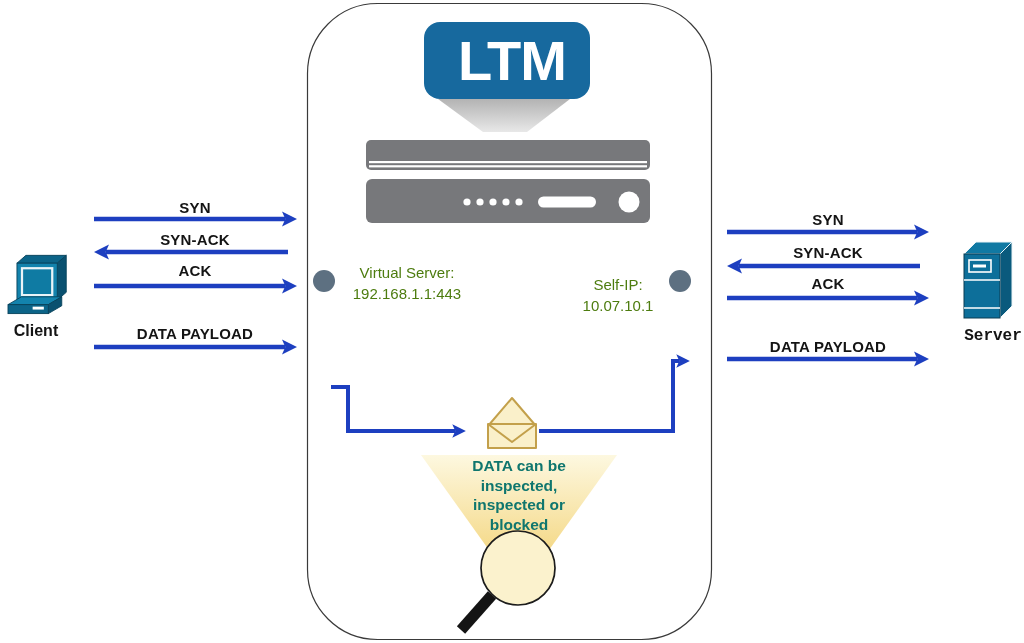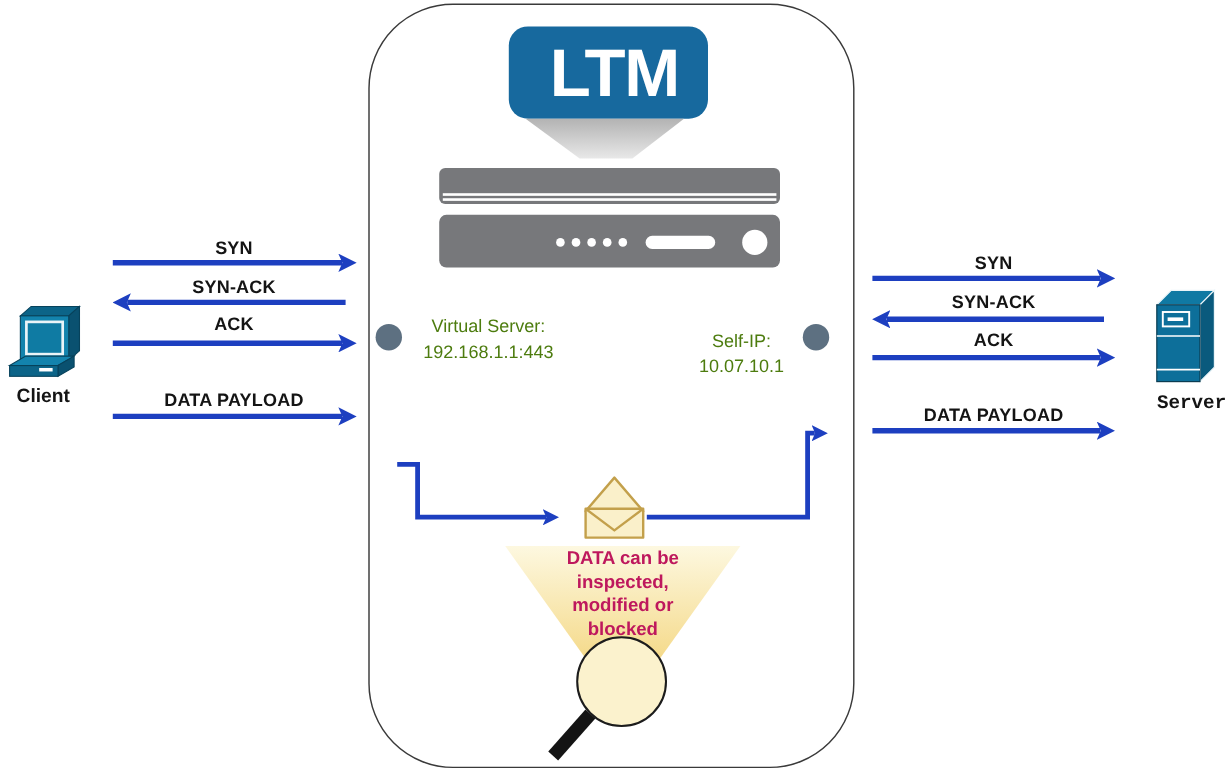--- a/index.html
+++ b/index.html
@@ -19,21 +19,21 @@
     position:absolute;transform:translateX(-50%);
     font-size:15px;font-weight:400;color:#4d7c0f;text-align:center;line-height:21px;white-space:nowrap;
   }
   .ltm-text{
     position:absolute;left:424px;top:22px;width:176px;height:77px;
     display:flex;align-items:center;justify-content:center;
     font-size:56px;font-weight:700;color:#ffffff;letter-spacing:-1px;
   }
   .funnel-text{
     position:absolute;left:519px;top:456px;transform:translateX(-50%);
-    text-align:center;font-size:15.5px;font-weight:700;color:#be185d;line-height:19.5px;white-space:nowrap;
+    text-align:center;font-size:15.5px;font-weight:700;color:#0f766e;line-height:19.5px;white-space:nowrap;
   }
   svg{position:absolute;left:0;top:0;}
 </style>
 </head>
 <body>
 
 <div class="canvas">
 
   <svg width="1024" height="643" viewBox="0 0 1024 643">
     <defs>
@@ -140,17 +140,17 @@
   <div class="flow-label" style="left:828px;top:244px;">SYN-ACK</div>
   <div class="flow-label" style="left:828px;top:275px;">ACK</div>
   <div class="flow-label" style="left:828px;top:338px;">DATA PAYLOAD</div>
 
   <div class="node-label" style="left:36px;top:322px;">Client</div>
   <div class="node-label" style="left:993px;top:327px;font-family:Liberation Mono, monospace;">Server</div>
 
   <div class="funnel-text">
     <div>DATA can be</div>
     <div>inspected,</div>
-    <div>modified or</div>
+    <div>inspected or</div>
     <div>blocked</div>
   </div>
 
 </div>
 
 </body></html>

